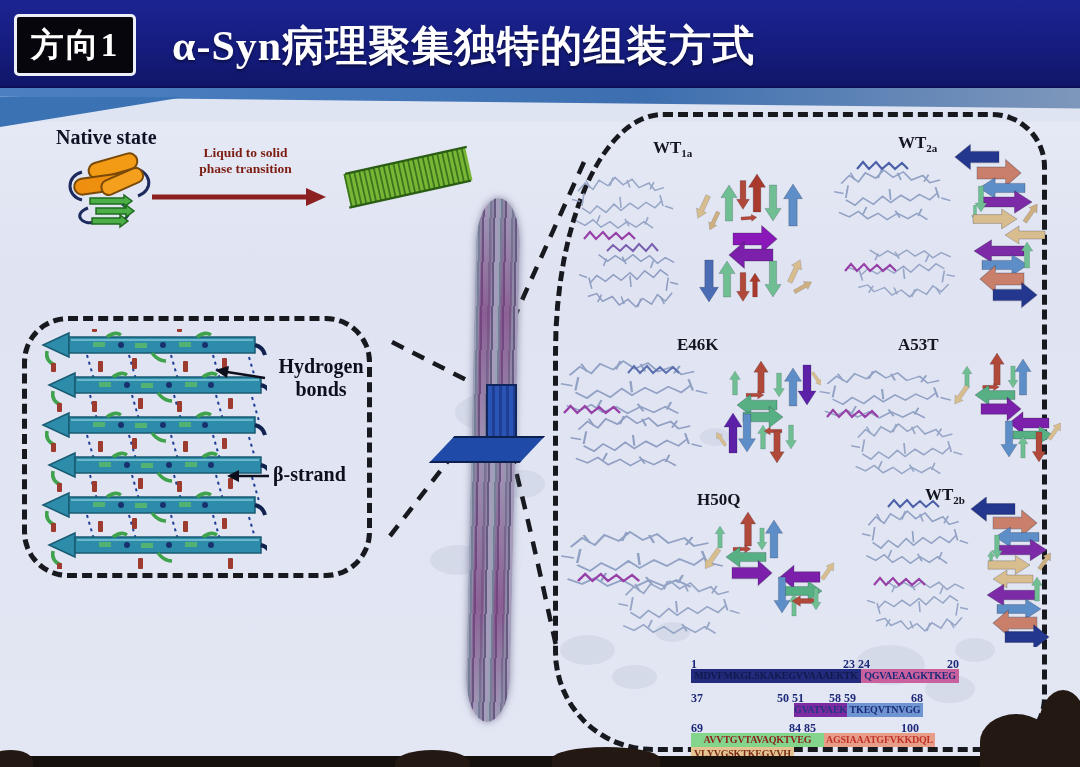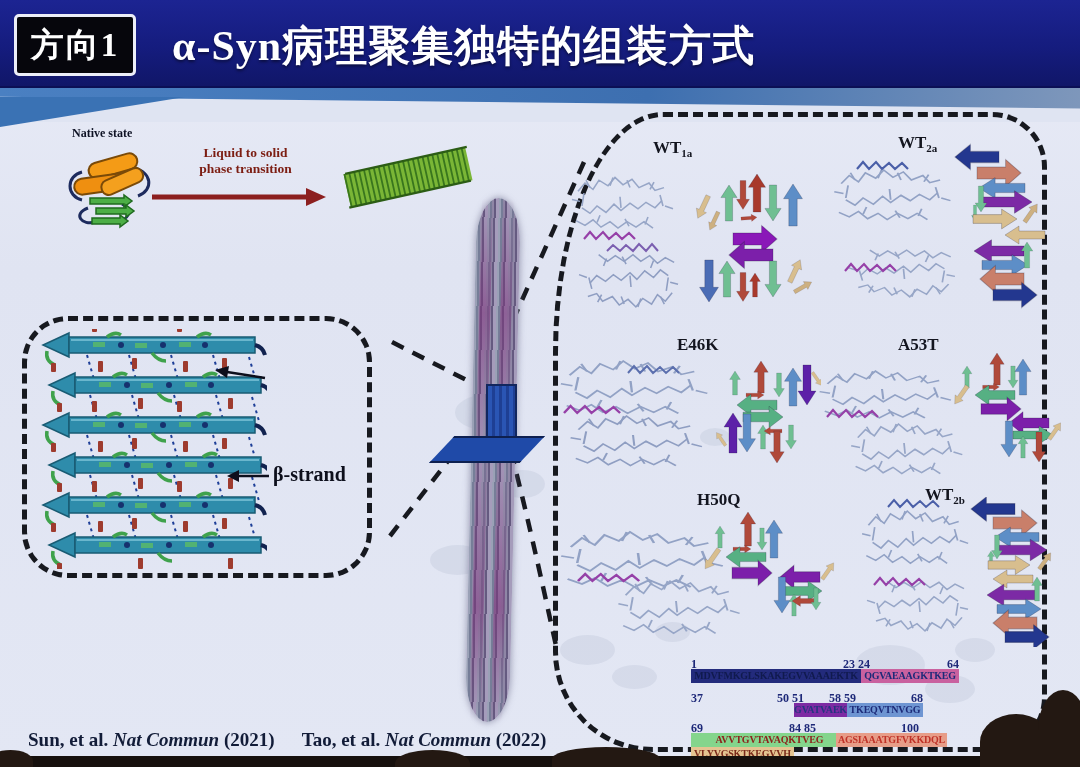--- a/index.html
+++ b/index.html
@@ -18,21 +18,21 @@
   .band{position:absolute;left:0;top:88px;width:1080px;height:34px;
     background:linear-gradient(92deg,#4a80c2 0%,#3d6fb0 60%,#7e97bb 100%);}
   .band-pale{position:absolute;left:0;top:88px;width:1080px;height:34px;background:#dfe4f2;
     clip-path:polygon(0 26%,100% 60%,100% 100%,0 100%);}
   .band-sliver{position:absolute;left:0;top:88px;width:1080px;height:34px;background:#6f9ccf;
     clip-path:polygon(0 42%,100% 72%,100% 84%,0 58%);opacity:.7;}
   .band-wedge{position:absolute;left:0;top:97px;width:185px;height:30px;background:#3a72b4;
     clip-path:polygon(0 0,100% 0,0 100%);}
   
   .lbl{position:absolute;font-weight:bold;color:#0e1224;}
-  .state-lbl{font-size:12px;margin-left:16px;}
+  .state-lbl{font-size:20px;}
   .trans-lbl{left:168px;top:145px;width:155px;text-align:center;font-size:13.5px;
     color:#7c1d12;line-height:16px;}
   
   .lbox{position:absolute;left:22px;top:316px;width:350px;height:262px;
     border:5px dashed #17191f;border-radius:46px;box-sizing:border-box;}
   .hydro-lbl{left:240px;top:34px;width:108px;text-align:center;font-size:20px;line-height:23px;position:absolute;font-weight:bold;color:#0d0f1c;}
   .beta-lbl{left:246px;top:142px;width:100px;font-size:20px;position:absolute;font-weight:bold;color:#0d0f1c;}
   
   .rbox{position:absolute;left:553px;top:112px;width:494px;height:640px;
     border:5px dashed #17191f;box-sizing:border-box;
@@ -193,20 +193,24 @@
       <use href="#bondrow" transform="translate(0,96)"></use>
       <use href="#bondrow" transform="translate(3,136)"></use>
       <use href="#bondrow" transform="translate(0,176)"></use>
       <use href="#bstrand" transform="translate(0,16)"></use>
       <use href="#bstrand" transform="translate(6,56)"></use>
       <use href="#bstrand" transform="translate(0,96)"></use>
       <use href="#bstrand" transform="translate(6,136)"></use>
       <use href="#bstrand" transform="translate(0,176)"></use>
       <use href="#bstrand" transform="translate(6,216)"></use>
     </svg>
+    <div class="hydro-lbl">
+      <span>Hydrogen</span><br>
+      <span>bonds</span>
+    </div>
     <svg class="ptr" style="left:188px;top:44px" width="55" height="20" viewBox="0 0 55 20">
       <line x1="50" y1="13" x2="12" y2="7" stroke="#0d0f1c" stroke-width="2.5"></line>
       <polygon points="14,1 0,5 12,13" fill="#0d0f1c"></polygon>
     </svg>
     <div class="beta-lbl">β-strand</div>
     <svg class="ptr" style="left:200px;top:148px" width="45" height="14" viewBox="0 0 45 14">
       <line x1="42" y1="7" x2="10" y2="7" stroke="#0d0f1c" stroke-width="2.5"></line>
       <polygon points="12,1 0,7 12,13" fill="#0d0f1c"></polygon>
     </svg>
   </div>
@@ -369,53 +373,44 @@
       <use href="#ar" fill="#7c2aa5" transform="translate(58,98) rotate(90) scale(1.2)"></use>
       <use href="#ar" fill="#6fbf92" transform="translate(84,92) rotate(180) scale(.6)"></use>
       <use href="#ar" fill="#5d8ec7" transform="translate(66,112) rotate(-90) scale(1.1)"></use>
       <use href="#ar" fill="#c97f6a" transform="translate(62,126) rotate(90) scale(1.45,1.1)"></use>
       <use href="#ar" fill="#23378f" transform="translate(74,140) rotate(-90) scale(1.35,1.1)"></use>
     </svg>
 
     <div>
       <span class="seqnum" style="left:133px;top:540px">1</span>
       <span class="seqnum" style="left:285px;top:540px">23 24</span>
-      <span class="seqnum" style="left:375px;top:540px;width:26px;text-align:right;display:inline-block">64</span>
+      <span class="seqnum" style="left:375px;top:540px;width:26px;text-align:right;display:inline-block">20</span>
       <div class="seqbar" style="left:133px;top:552px">
         <span class="seg" style="width: 170px; background-color: rgb(35, 43, 124); color: rgb(16, 26, 78);">MDVFMKGLSKAKEGVVAAAEKTK</span>
         <span class="seg" style="width: 98px; background-color: rgb(201, 97, 159); color: rgb(28, 42, 120);">QGVAEAAGKTKEG</span>
       </div>
       <span class="seqnum" style="left:133px;top:574px">37</span>
       <span class="seqnum" style="left:219px;top:574px">50 51</span>
       <span class="seqnum" style="left:271px;top:574px">58 59</span>
       <span class="seqnum" style="left:343px;top:574px;width:22px;text-align:right;display:inline-block">68</span>
       <div class="seqbar" style="left:133px;top:586px">
         <span class="seg" style="width: 103px; background-color: rgb(228, 196, 145); color: rgb(122, 42, 26); margin-top: 44px;">VLYVGSKTKEGVVH</span>
         <span class="seg" style="width: 53px; background-color: rgb(125, 43, 163); color: rgb(37, 53, 127);">GVATVAEK</span>
         <span class="seg" style="width: 76px; background-color: rgb(110, 149, 210); color: rgb(28, 42, 120);">TKEQVTNVGG</span>
       </div>
       <span class="seqnum" style="left:133px;top:604px">69</span>
       <span class="seqnum" style="left:231px;top:604px">84 85</span>
       <span class="seqnum" style="left:331px;top:604px;width:30px;text-align:right;display:inline-block">100</span>
       <div class="seqbar" style="left:133px;top:616px">
-        <span class="seg" style="width: 133px; background-color: rgb(132, 213, 140); color: rgb(140, 35, 28); padding-left: 12px;">AVVTGVTAVAQKTVEG</span>
+        <span class="seg" style="width: 133px; background-color: rgb(132, 213, 140); color: rgb(140, 35, 28);">AVVTGVTAVAQKTVEG</span>
         <span class="seg" style="width: 111px; background-color: rgb(231, 157, 136); color: rgb(192, 50, 40);">AGSIAAATGFVKKDQL</span>
       </div>
     </div>
   </div>
 
-  <div class="cite" style="top:729px">
-    <span>Sun, et al.</span>
-    <i>Nat Commun</i>
-    <span>(2021)</span>
-    <span class="gap"></span>
-    <span>Tao, et al.</span>
-    <i>Nat Commun</i>
-    <span>(2022)</span>
-  </div>
 
   <div class="bottom-strip"></div>
   <div class="head" style="left:395px;top:750px;width:75px;height:26px"></div>
   <div class="head" style="left:552px;top:747px;width:108px;height:24px"></div>
   <div class="head" style="left:980px;top:714px;width:72px;height:56px"></div>
   <div class="head" style="left:1038px;top:690px;width:50px;height:80px"></div>
   <div class="head" style="left:-12px;top:750px;width:45px;height:22px"></div>
 
 </div>
 

